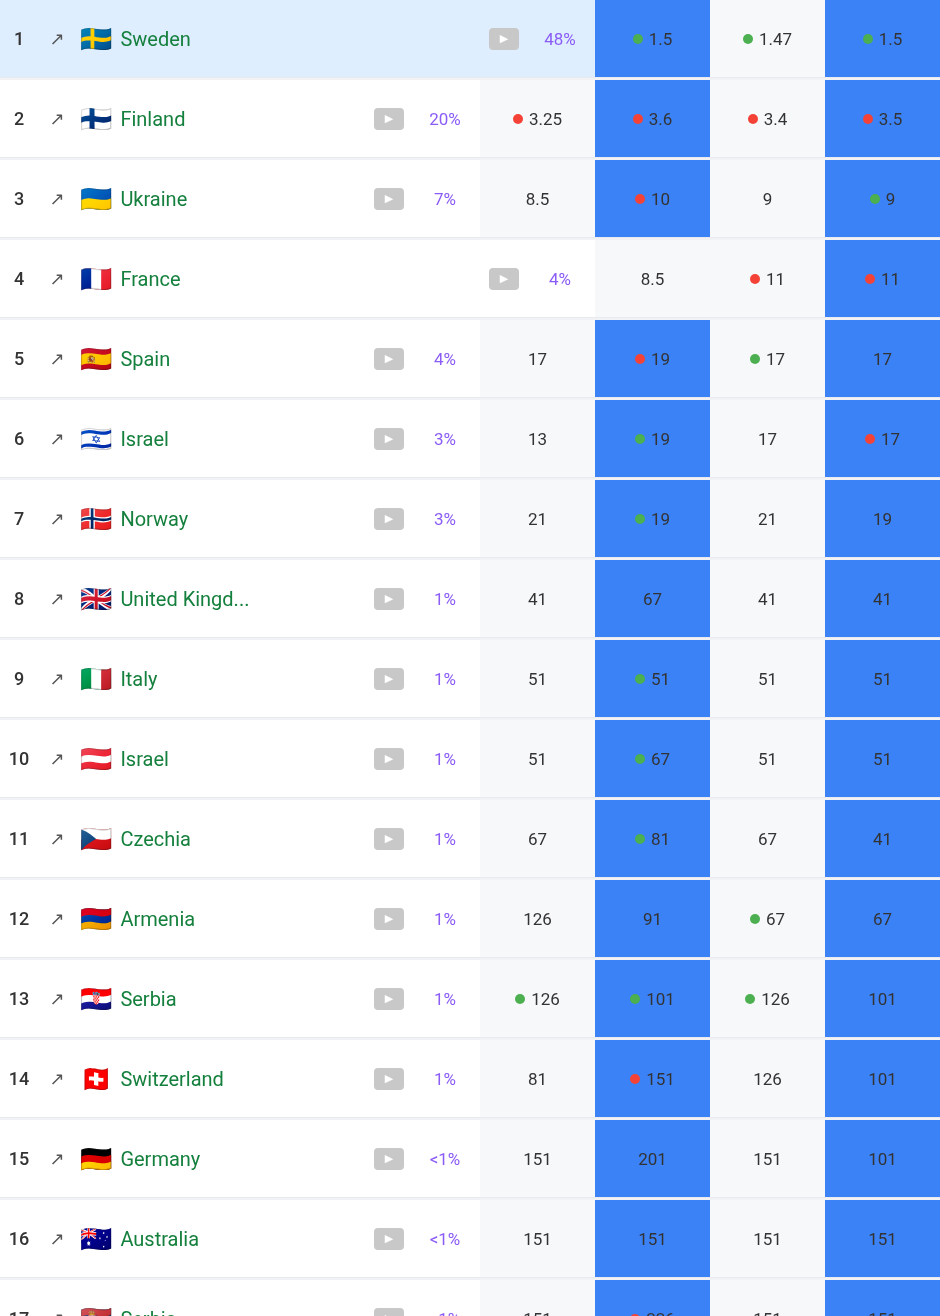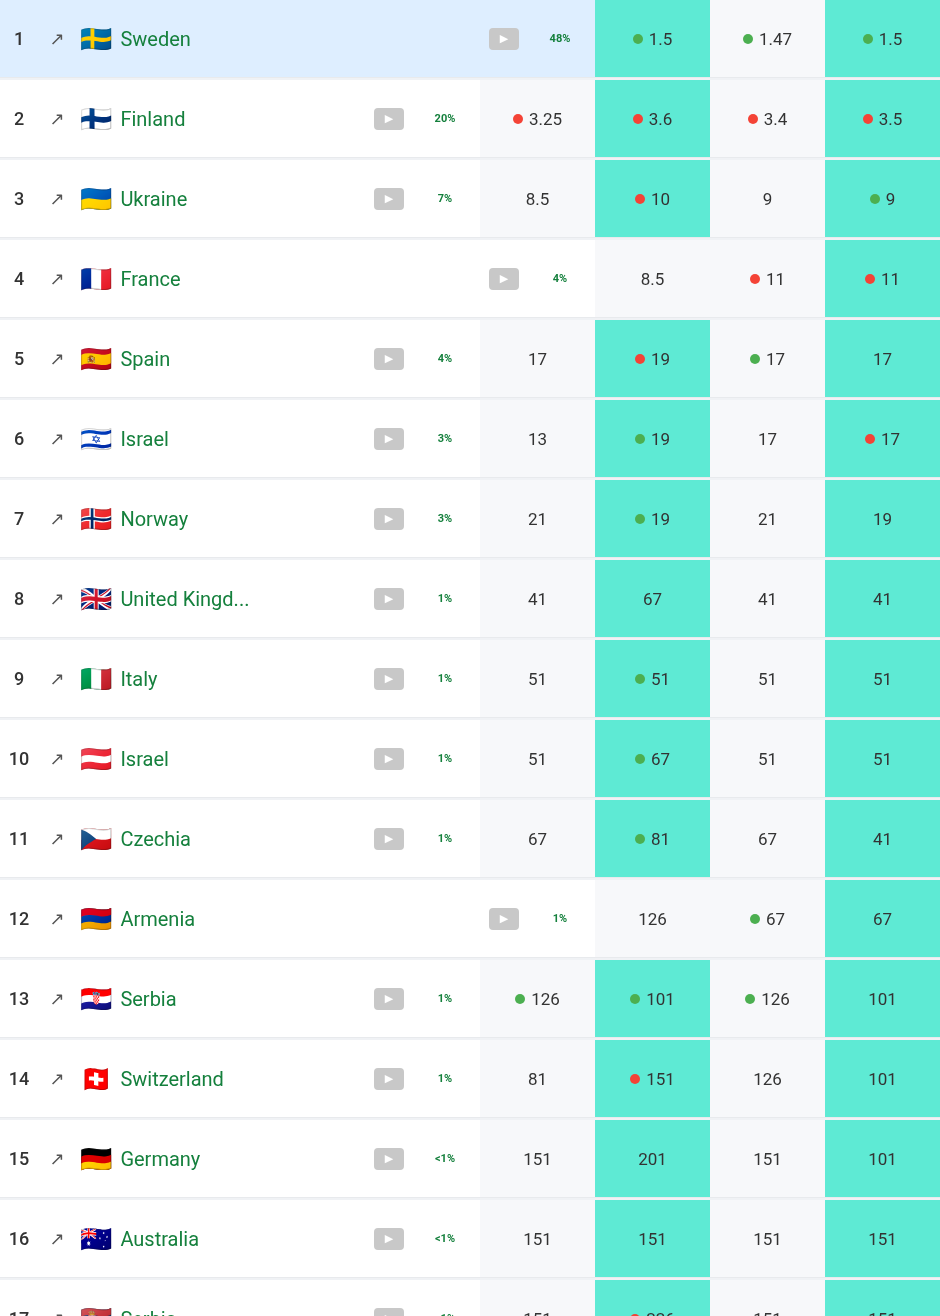--- a/index.html
+++ b/index.html
@@ -48,34 +48,34 @@
       padding-left: 4px;
       gap: 8px;
     }
     .cell-play {
       width: 42px;
       justify-content: center;
     }
     .cell-pct {
       width: 70px;
       justify-content: center;
-      font-size: 11px;
-      color: #15803d;
-      font-weight: 700;
+      font-size: 17px;
+      color: #8b5cf6;
+      font-weight: 400;
     }
     .cell-score {
       width: 115px;
       justify-content: center;
       font-size: 17px;
       color: #333;
       background: #f7f8fa;
       min-height: 77px;
     }
     .cell-score.alt {
-      background: #5eead4;
+      background: #3b82f6;
       text-align: center;
     }
     .country-flag {
       font-size: 26px;
       line-height: 1;
     }
     .country-name {
       font-size: 20px;
       color: #15803d;
       font-weight: 400;
@@ -586,20 +586,26 @@
       </div>
       <div class="cell cell-pct">
         <span>1%</span>
       </div>
       <div class="cell cell-score">
         <div class="score-inner">
 
           <span>126</span>
         </div>
       </div>
+      <div class="cell cell-score alt">
+        <div class="score-inner">
+
+          <span>91</span>
+        </div>
+      </div>
       <div class="cell cell-score">
         <div class="score-inner">
           <span class="dot dot-green"></span>
           <span>67</span>
         </div>
       </div>
       <div class="cell cell-score alt">
         <div class="score-inner">
 
           <span>67</span>

